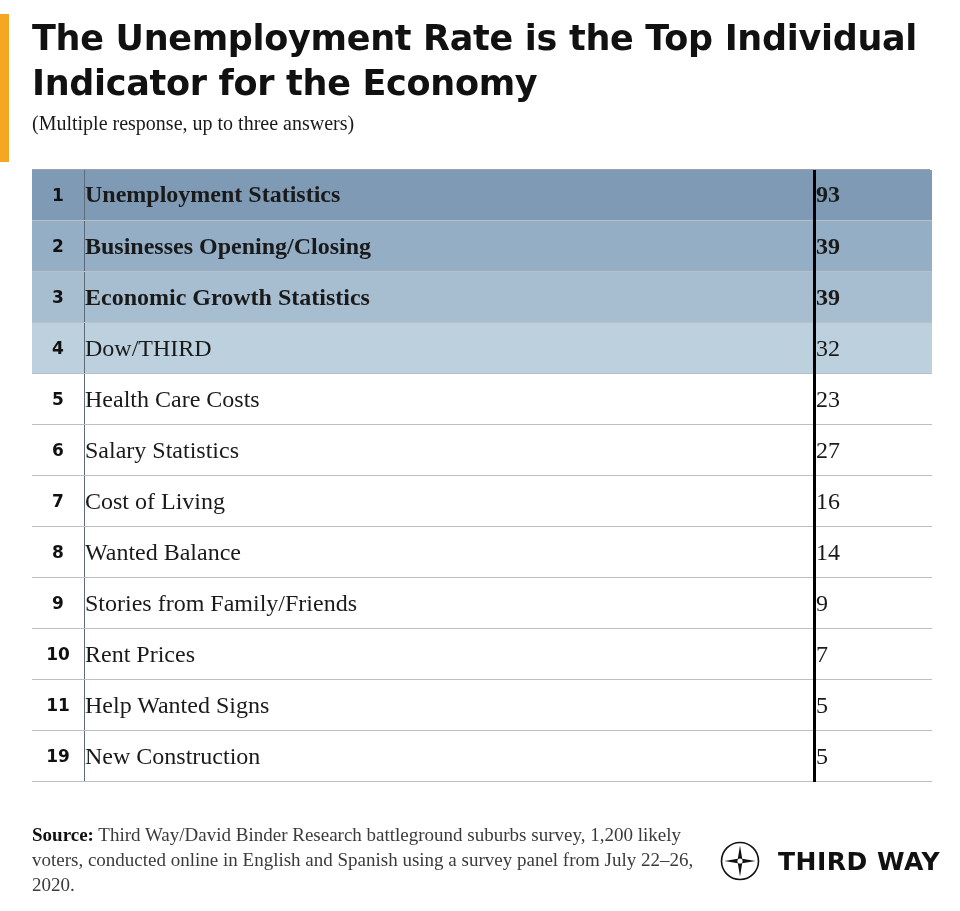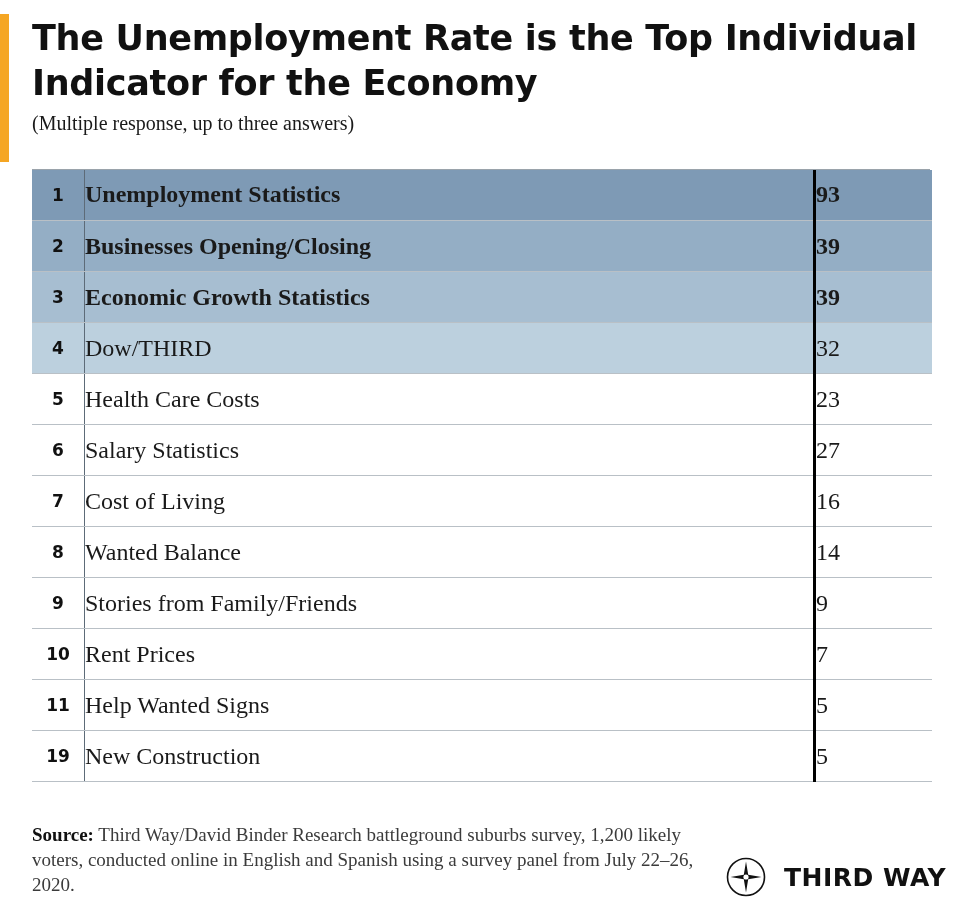--- a/index.html
+++ b/index.html
@@ -89,24 +89,24 @@
   }
   
   tr.s1 td { background: #7e9ab5; }
   tr.s2 td { background: #94aec5; }
   tr.s3 td { background: #a7bed1; }
   tr.s4 td { background: #bcd0de; }
   tr.s1 td.rank, tr.s2 td.rank, tr.s3 td.rank, tr.s4 td.rank { }
   .footer {
     position: absolute;
     left: 32px;
-    right: 14px;
+    right: 20px;
     bottom: 14px;
     display: flex;
-    align-items: flex-end;
+    align-items: center;
     justify-content: space-between;
   }
   .source {
     font-size: 19px;
     line-height: 1.32;
     max-width: 680px;
     color: #3b3b3b;
   }
   .source b {
     color: #111;

